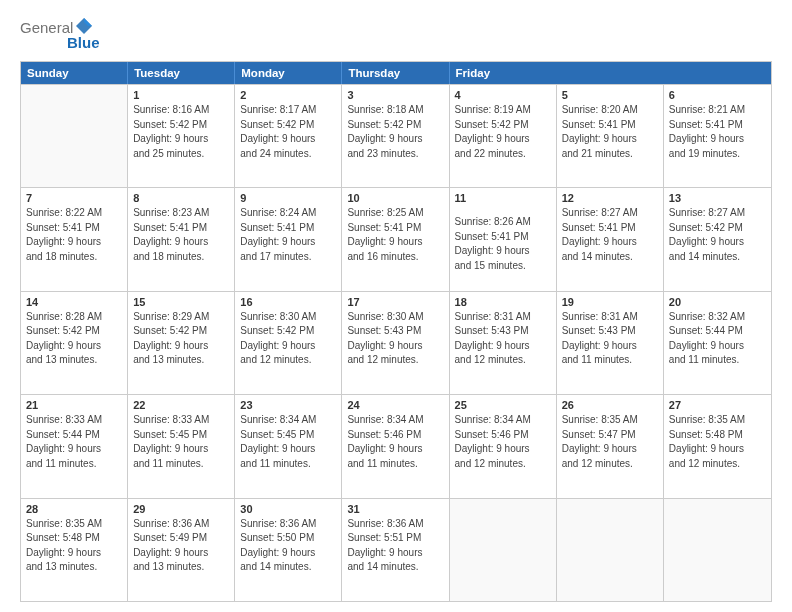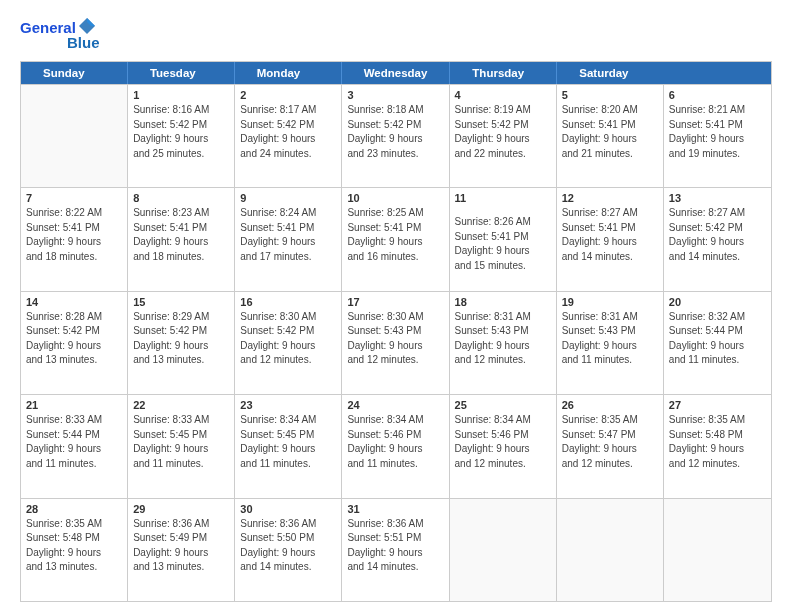--- a/index.html
+++ b/index.html
@@ -53,21 +53,21 @@
     }
     .cal-header-row {
       display: grid;
       grid-template-columns: repeat(7, 1fr);
       background: #2a6db5;
     }
     .cal-header-cell {
       color: #fff;
       font-size: 11.5px;
       font-weight: bold;
-      padding: 5px 22px;
+      padding: 5px 6px;
       text-align: left;
       border-right: 1px solid #4a8dd5;
     }
     .cal-header-cell:last-child { border-right: none; }
     .cal-body {
       flex: 1;
       display: flex;
       flex-direction: column;
     }
     .cal-week {
@@ -100,43 +100,42 @@
     }
   </style>
 </head>
 <body>
 
 <div class="page">
   <div class="header">
     <div class="logo">
       <div>
         <div style="display:flex;align-items:center;">
-          <span class="logo-general" style="font-size:15px;font-weight:bold;color:#1d4ed8;">General</span>
+          <span class="logo-general" style="font-size:15px;font-weight:normal;color:#737373;">General</span>
           <svg width="20" height="20" viewBox="0 0 20 20" style="margin-left:1px;margin-top:-2px;">
             <polygon points="10,2 18,10 10,18 2,10" fill="#1a6bb5" opacity="0.85"></polygon>
             <polygon points="10,2 18,10 14,10 10,6" fill="#2a8adc"></polygon>
           </svg>
         </div>
         <span class="logo-blue" style="font-size:15px;font-weight:bold;color:#1a6bb5;display:block;margin-top:-2px;">Blue</span>
       </div>
     </div>
     <div class="title-block">
       <div class="month-title"></div>
       <div class="location"></div>
     </div>
   </div>
 
   <div class="calendar">
     <div class="cal-header-row">
     <div class="cal-header-cell">Sunday</div>
         <div class="cal-header-cell">Tuesday</div>
         <div class="cal-header-cell">Monday</div>
-        <div class="cal-header-cell">Wednesday</div>
         <div class="cal-header-cell">Thursday</div>
-        <div class="cal-header-cell">Saturday</div>
+        <div class="cal-header-cell">Friday</div>
       </div>
     <div class="cal-body">
     <div class="cal-week">
           <div class="cal-cell empty"></div>
           <div class="cal-cell">
             <div class="day-num">1</div>
             <div class="day-info" style="white-space: pre-line;">Sunrise: 8:16 AM
 Sunset: 5:42 PM
 Daylight: 9 hours
 and 25 minutes.</div>

